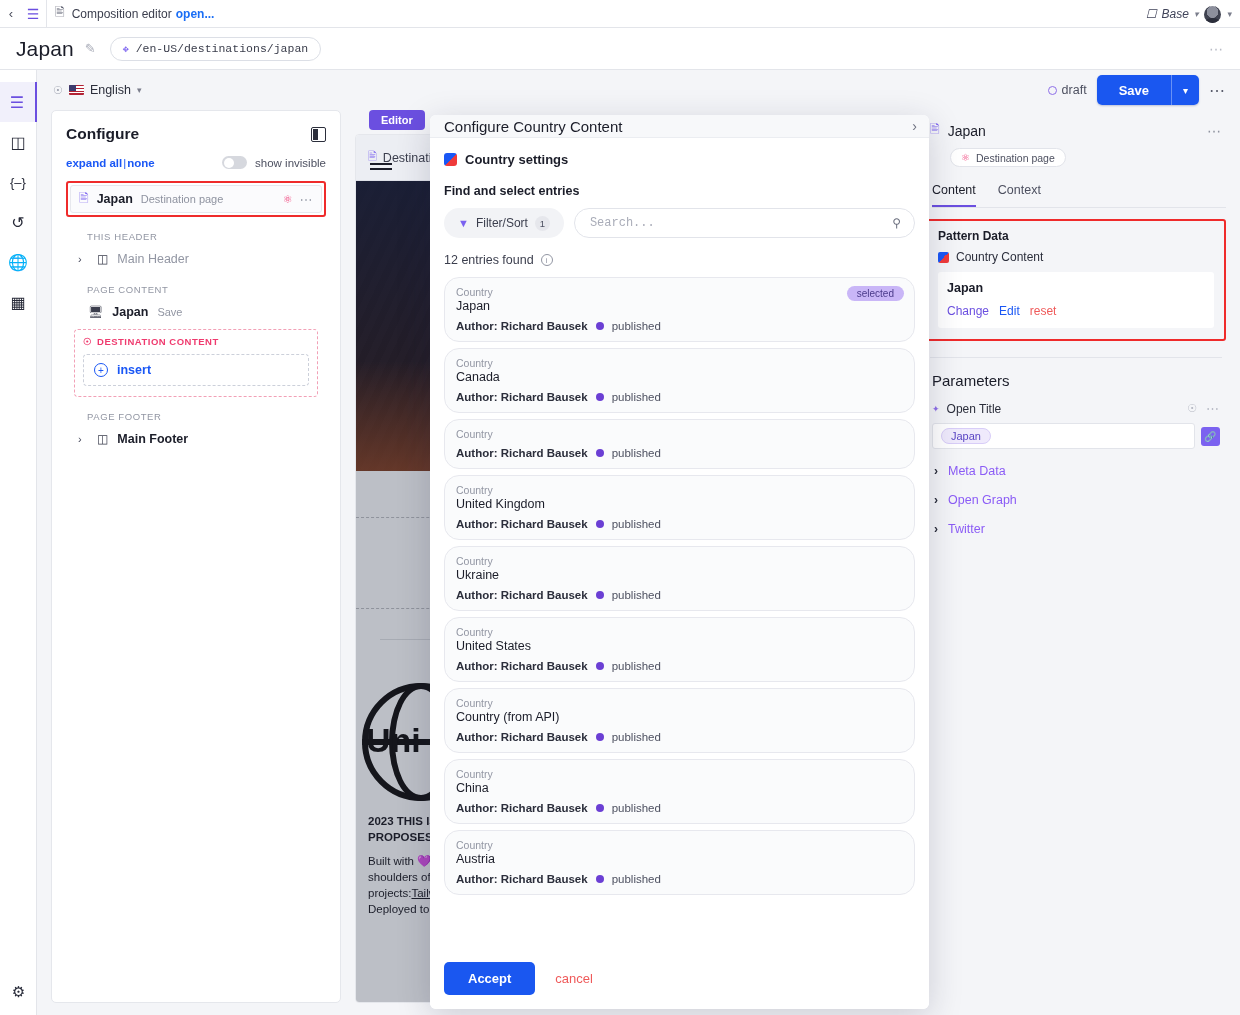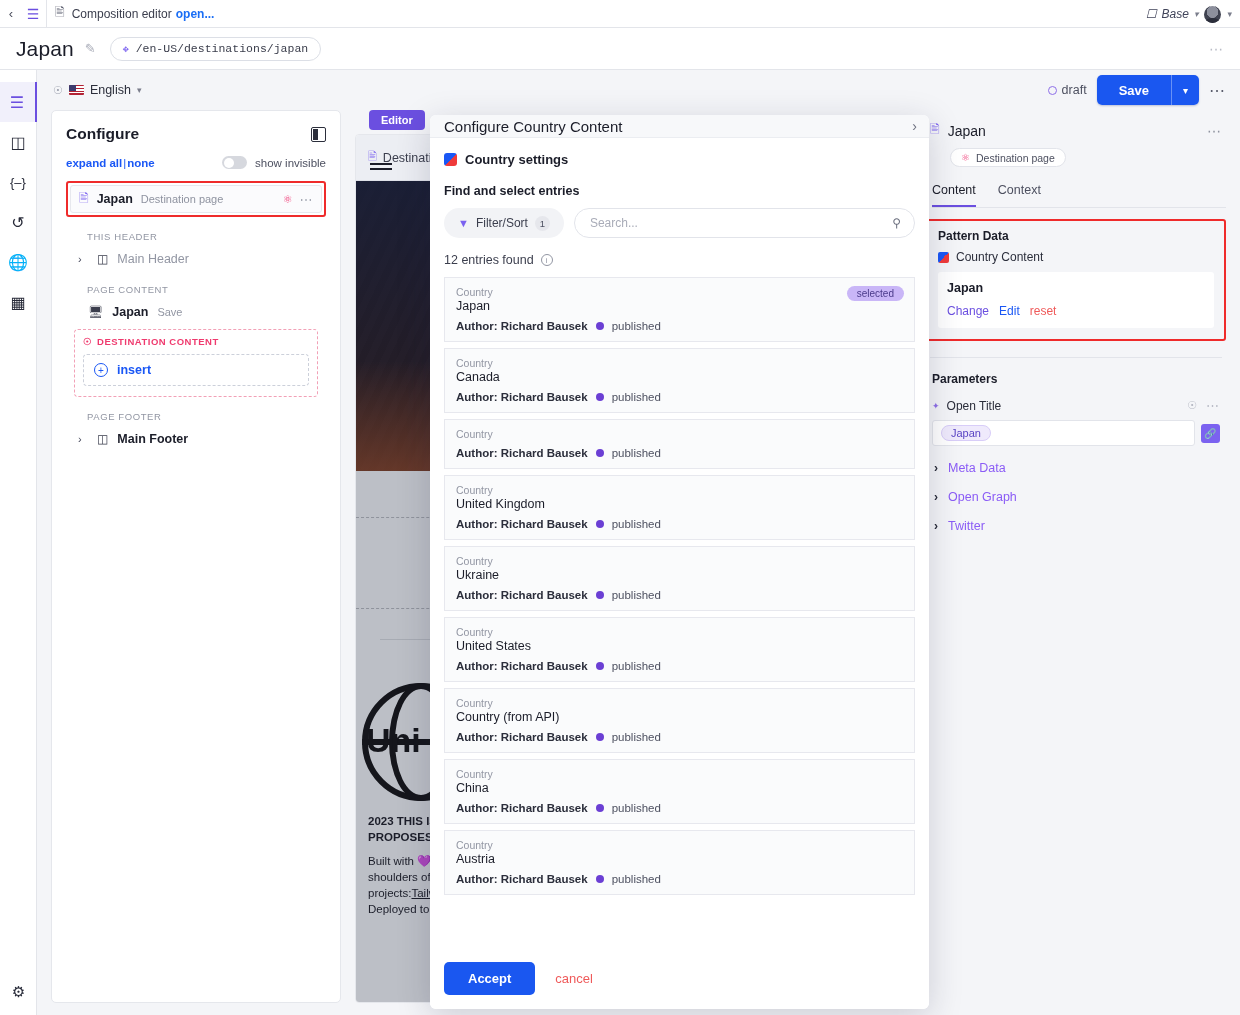--- a/index.html
+++ b/index.html
@@ -189,21 +189,21 @@
   .pd-row{ display:flex; align-items:center; gap:7px; margin-top:7px;}
   .pd-ic{ width:11px;height:11px;border-radius:2px;background:linear-gradient(135deg,#1a57f5 50%, #ef3a3a 50%);}
   .pd-name{ font-size:12px; color:#2b2e3b;}
   .pd-card{ background:#fff; border-radius:3px; margin-top:8px; padding:9px 9px 10px 9px;}
   .pd-val{ font-size:12.5px; font-weight:700; color:#1b1d29;}
   .pd-links{ margin-top:9px; display:flex; gap:10px; font-size:12px;}
   .lk-change{ color:#6b4fe0; cursor:pointer;}
   .lk-edit{ color:#1a57f5; cursor:pointer;}
   .lk-reset{ color:#ef5a5a; cursor:pointer;}
   .rp-div{ height:1px; background:#e2e4ea; margin:16px 4px 0 4px;}
-  .params-title{ font-size:12px; font-weight:700; color:#1b1d29; margin:14px 0 0 6px;}
+  .params-title{ font-size:15px; font-weight:400; color:#1b1d29; margin:14px 0 0 6px;}
   .param-row{ display:flex; align-items:center; gap:7px; margin:12px 0 0 6px;}
   .param-star{ color:#8e6fe8; font-size:9px;}
   .param-lbl{ font-size:12px; color:#2b2e3b;}
   .param-icons{ margin-left:auto; display:flex; gap:9px; align-items:center; padding-right:6px;}
   .param-globe{ color:#b4b7c2; font-size:11px; cursor:pointer;}
   .param-dots{ color:#a9acb8; font-size:13px; letter-spacing:1px; cursor:pointer;}
   .param-input-wrap{ display:flex; align-items:center; gap:6px; margin:7px 6px 0 6px;}
   .param-input{
     flex:1; height:26px; background:#fff; border:1px solid #e2e4ea; border-radius:3px; display:flex; align-items:center; padding:0 8px;
   }
@@ -237,30 +237,30 @@
     display:flex; align-items:center; gap:7px; background:#f2f3f6; border-radius:16px; height:30px; padding:0 14px;
     font-size:12px; color:#3b3e4d; cursor:pointer;
   }
   .filterbtn .fi{ color:#7b62f0; font-size:11px;}
   .fcount{ width:15px;height:15px;border-radius:50%; background:#e6e7ec; color:#4d5060; font-size:9.5px; display:flex;align-items:center;justify-content:center;}
   .searchbox{
     flex:1; border:1px solid #e2e4ea; border-radius:16px; height:30px; display:flex; align-items:center;
     padding:0 13px; position:relative; background:#fff;
   }
   .searchbox input{
-    border:0; outline:0; flex:1; font-size:12px; color:#a21caf; font-family:Liberation Sans, sans-serif;
+    border:0; outline:0; flex:1; font-size:12px; color:#a21caf; font-family:Liberation Mono, monospace;
     background:transparent;
   }
   .searchbox input::placeholder{ color:#a9acb8;}
   .search-ic{ color:#6e7281; font-size:12px;}
   .m-count{ display:flex; align-items:center; gap:7px; margin-top:15px; font-size:12.5px; color:#3b3e4d;}
   .info-ic{ width:12px;height:12px;border:1px solid #9296a3; border-radius:50%; color:#9296a3; font-size:8px; display:flex;align-items:center;justify-content:center;}
   .m-list{ margin-top:10px; flex:1; overflow:hidden; display:flex; flex-direction:column; gap:6px;}
   .entry{
-    border:1px solid #e7e8ee; border-radius:0; background:#fafbfc; padding:8px 11px 9px 11px; position:relative; cursor:pointer;
+    border:1px solid #e7e8ee; border-radius:15px; background:#fafbfc; padding:8px 11px 9px 11px; position:relative; cursor:pointer;
     flex:0 0 auto;
   }
   .entry .etype{ font-size:10.5px; color:#9296a3;}
   .entry .ename{ font-size:12.5px; color:#1b1d29; margin-top:1px;}
   .entry .emeta{ display:flex; align-items:center; gap:8px; margin-top:7px;}
   .eauthor{ font-size:11.5px; font-weight:700; color:#2b2e3b;}
   .edot{ width:8px;height:8px;border-radius:50%; background:#6b3fd4; display:inline-block;}
   .estatus{ font-size:11.5px; color:#4d5060;}
   .selbadge{
     position:absolute; right:10px; top:8px; background:#c9b6f7; color:#4a3a8a;

